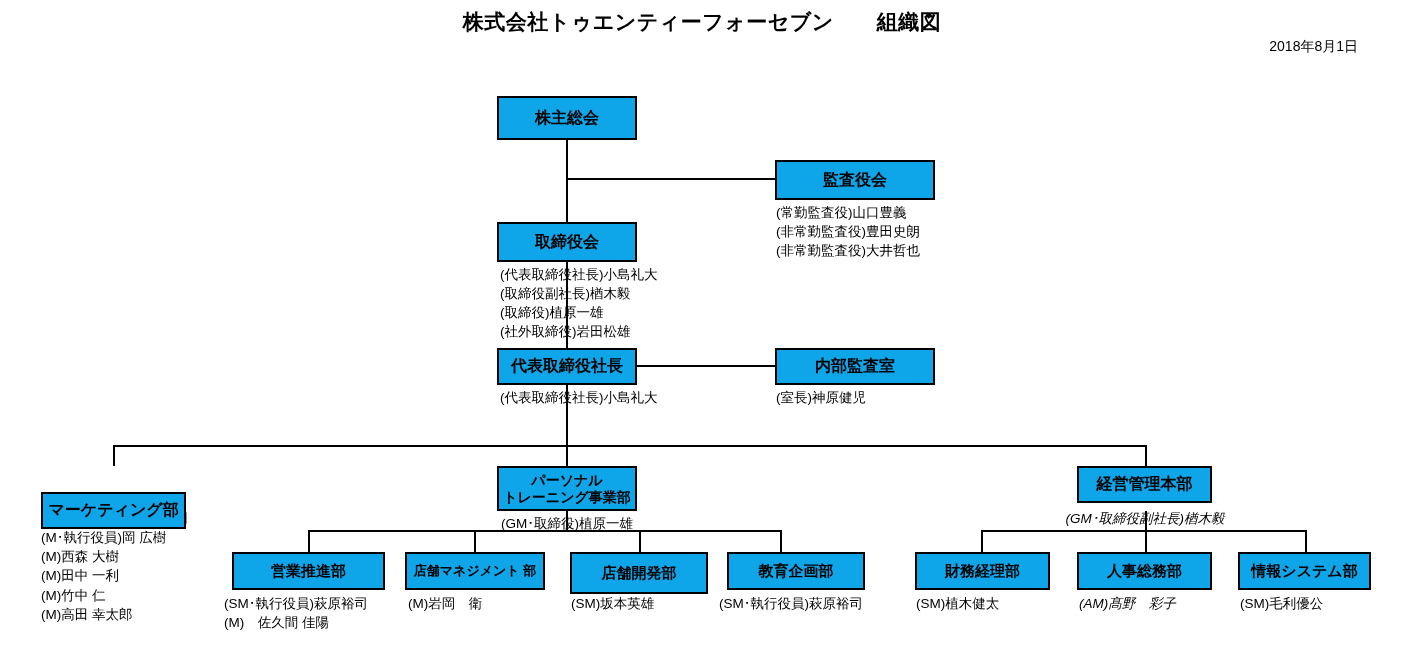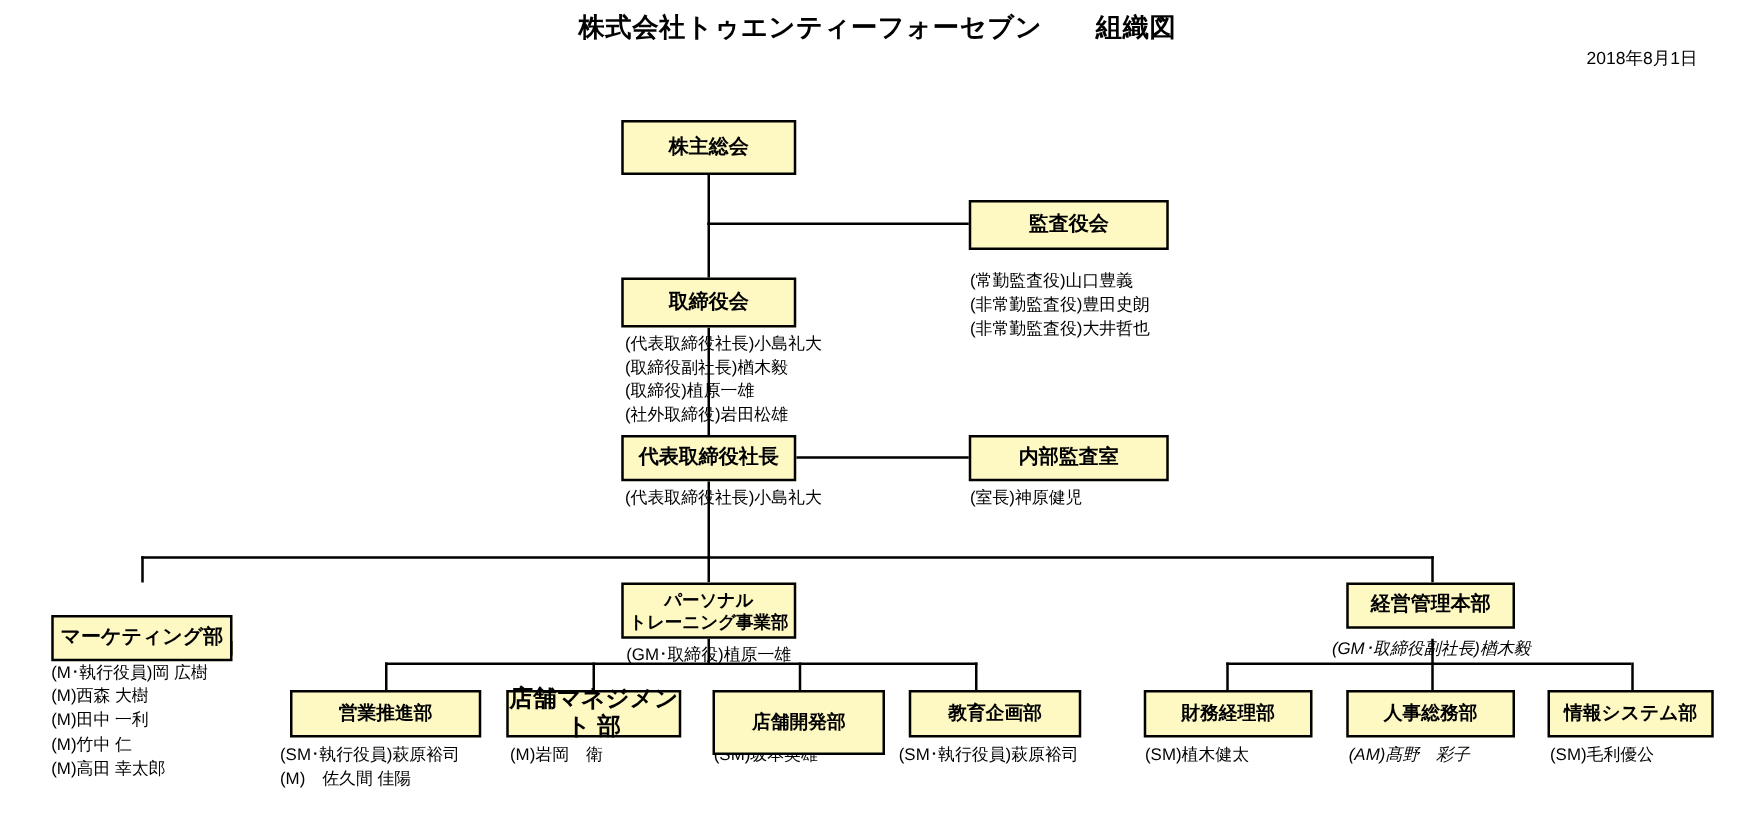--- a/index.html
+++ b/index.html
@@ -25,34 +25,34 @@
   .date{
     position:absolute;
     right:46px;top:38px;
     font-size:14px;
   }
 
   
   .box{
     position:absolute;
     border:2px solid #000;
-    background:#fef9c3;
+    background:#0ea5e9;
     box-sizing:border-box;
     display:flex;
     align-items:center;
     justify-content:center;
     text-align:center;
     font-weight:bold;
     line-height:1.15;
     z-index:5;
   }
   .box.t16{font-size:16px;}
   .box.t15{font-size:15px;}
   .box.t14{font-size:14px;}
-  .box.t13{font-size:19px;}
+  .box.t13{font-size:13px;}
   .box span{display:block;white-space:pre-line;}
 
   
   .members{
     position:absolute;
     font-size:13.5px;
     line-height:1.42;
     white-space:pre;
     z-index:4;
   }
@@ -103,21 +103,21 @@
   <div class="ln v" style="left:1145px;top:530px;height:22px;"></div>
   <div class="ln v" style="left:1305px;top:530px;height:22px;"></div>
 
   <div class="box t16" style="left:497px;top:96px;width:140px;height:44px;">
     <span>株主総会</span>
   </div>
 
   <div class="box t16" style="left:775px;top:160px;width:160px;height:40px;">
     <span>監査役会</span>
   </div>
-  <div class="members left" style="left:776px;top:203px;width:230px;margin-top:12px;">(常勤監査役)山口豊義
+  <div class="members left" style="left:776px;top:203px;width:230px;">(常勤監査役)山口豊義
 (非常勤監査役)豊田史朗
 (非常勤監査役)大井哲也</div>
 
   <div class="box t16" style="left:497px;top:222px;width:140px;height:40px;">
     <span>取締役会</span>
   </div>
   <div class="members left" style="left:500px;top:265px;width:260px;">(代表取締役社長)小島礼大
 (取締役副社長)楢木毅
 (取締役)植原一雄
 (社外取締役)岩田松雄</div>
@@ -157,21 +157,21 @@
     <span>営業推進部</span>
   </div>
   <div class="members left" style="left:224px;top:594px;width:190px;">(SM･執行役員)萩原裕司
 (M)　佐久間 佳陽</div>
 
   <div class="box t13" style="left:405px;top:552px;width:140px;height:38px;">
     <span>店舗マネジメント 部</span>
   </div>
   <div class="members left" style="left:408px;top:594px;width:160px;">(M)岩岡　衛</div>
 
-  <div class="box t15" style="left:570px;top:552px;width:138px;height:52px;">
+  <div class="box t15" style="left:570px;top:552px;width:138px;height:42px;">
     <span>店舗開発部</span>
   </div>
   <div class="members left" style="left:571px;top:594px;width:170px;">(SM)坂本英雄</div>
 
   <div class="box t15" style="left:727px;top:552px;width:138px;height:38px;">
     <span>教育企画部</span>
   </div>
   <div class="members left" style="left:719px;top:594px;width:200px;">(SM･執行役員)萩原裕司</div>
 
   <div class="box t15" style="left:915px;top:552px;width:135px;height:38px;">

